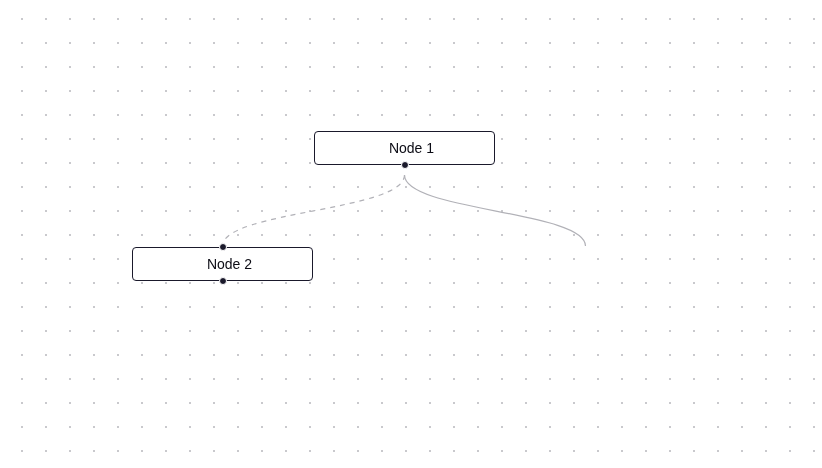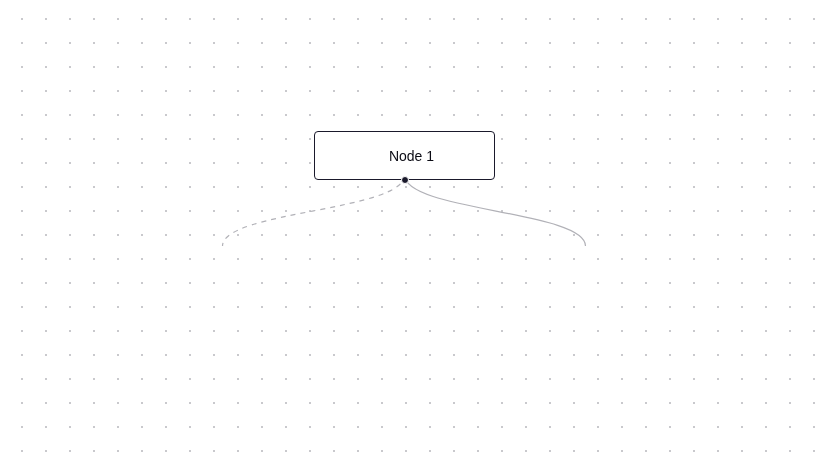--- a/index.html
+++ b/index.html
@@ -26,21 +26,21 @@
   }
   .edge {
     fill: none;
     stroke: #b1b1b7;
     stroke-width: 1.2;
     pointer-events: stroke;
   }
   .edge.dashed { stroke-dasharray: 5 5; }
   .flow-node {
     position: absolute;
-    width: 181px; height: 49px;
+    width: 181px; height: 34px;
     background: #ffffff;
     border: 1px solid #1a192b;
     border-radius: 4px;
     display: flex;
     align-items: center;
     justify-content: center;
     cursor: grab;
     padding-left: 14px;
   }
   .node-label {
@@ -73,15 +73,20 @@
   <svg class="edges-layer" viewBox="0 0 822 468" xmlns="http://www.w3.org/2000/svg">
     <path class="edge dashed" d="M 404.5 175 C 404.5 211, 222.5 211, 222.5 246"></path>
     <path class="edge" d="M 404.5 175 C 404.5 211, 585.5 211, 585.5 246"></path>
   </svg>
 
   <div class="flow-node node-1">
     <div class="node-label">Node 1</div>
     <div class="handle bottom"></div>
   </div>
 
+  <div class="flow-node node-2">
+    <div class="handle top"></div>
+    <div class="node-label">Node 2</div>
+    <div class="handle bottom"></div>
+  </div>
 
 
 </div>
 
 </body></html>

